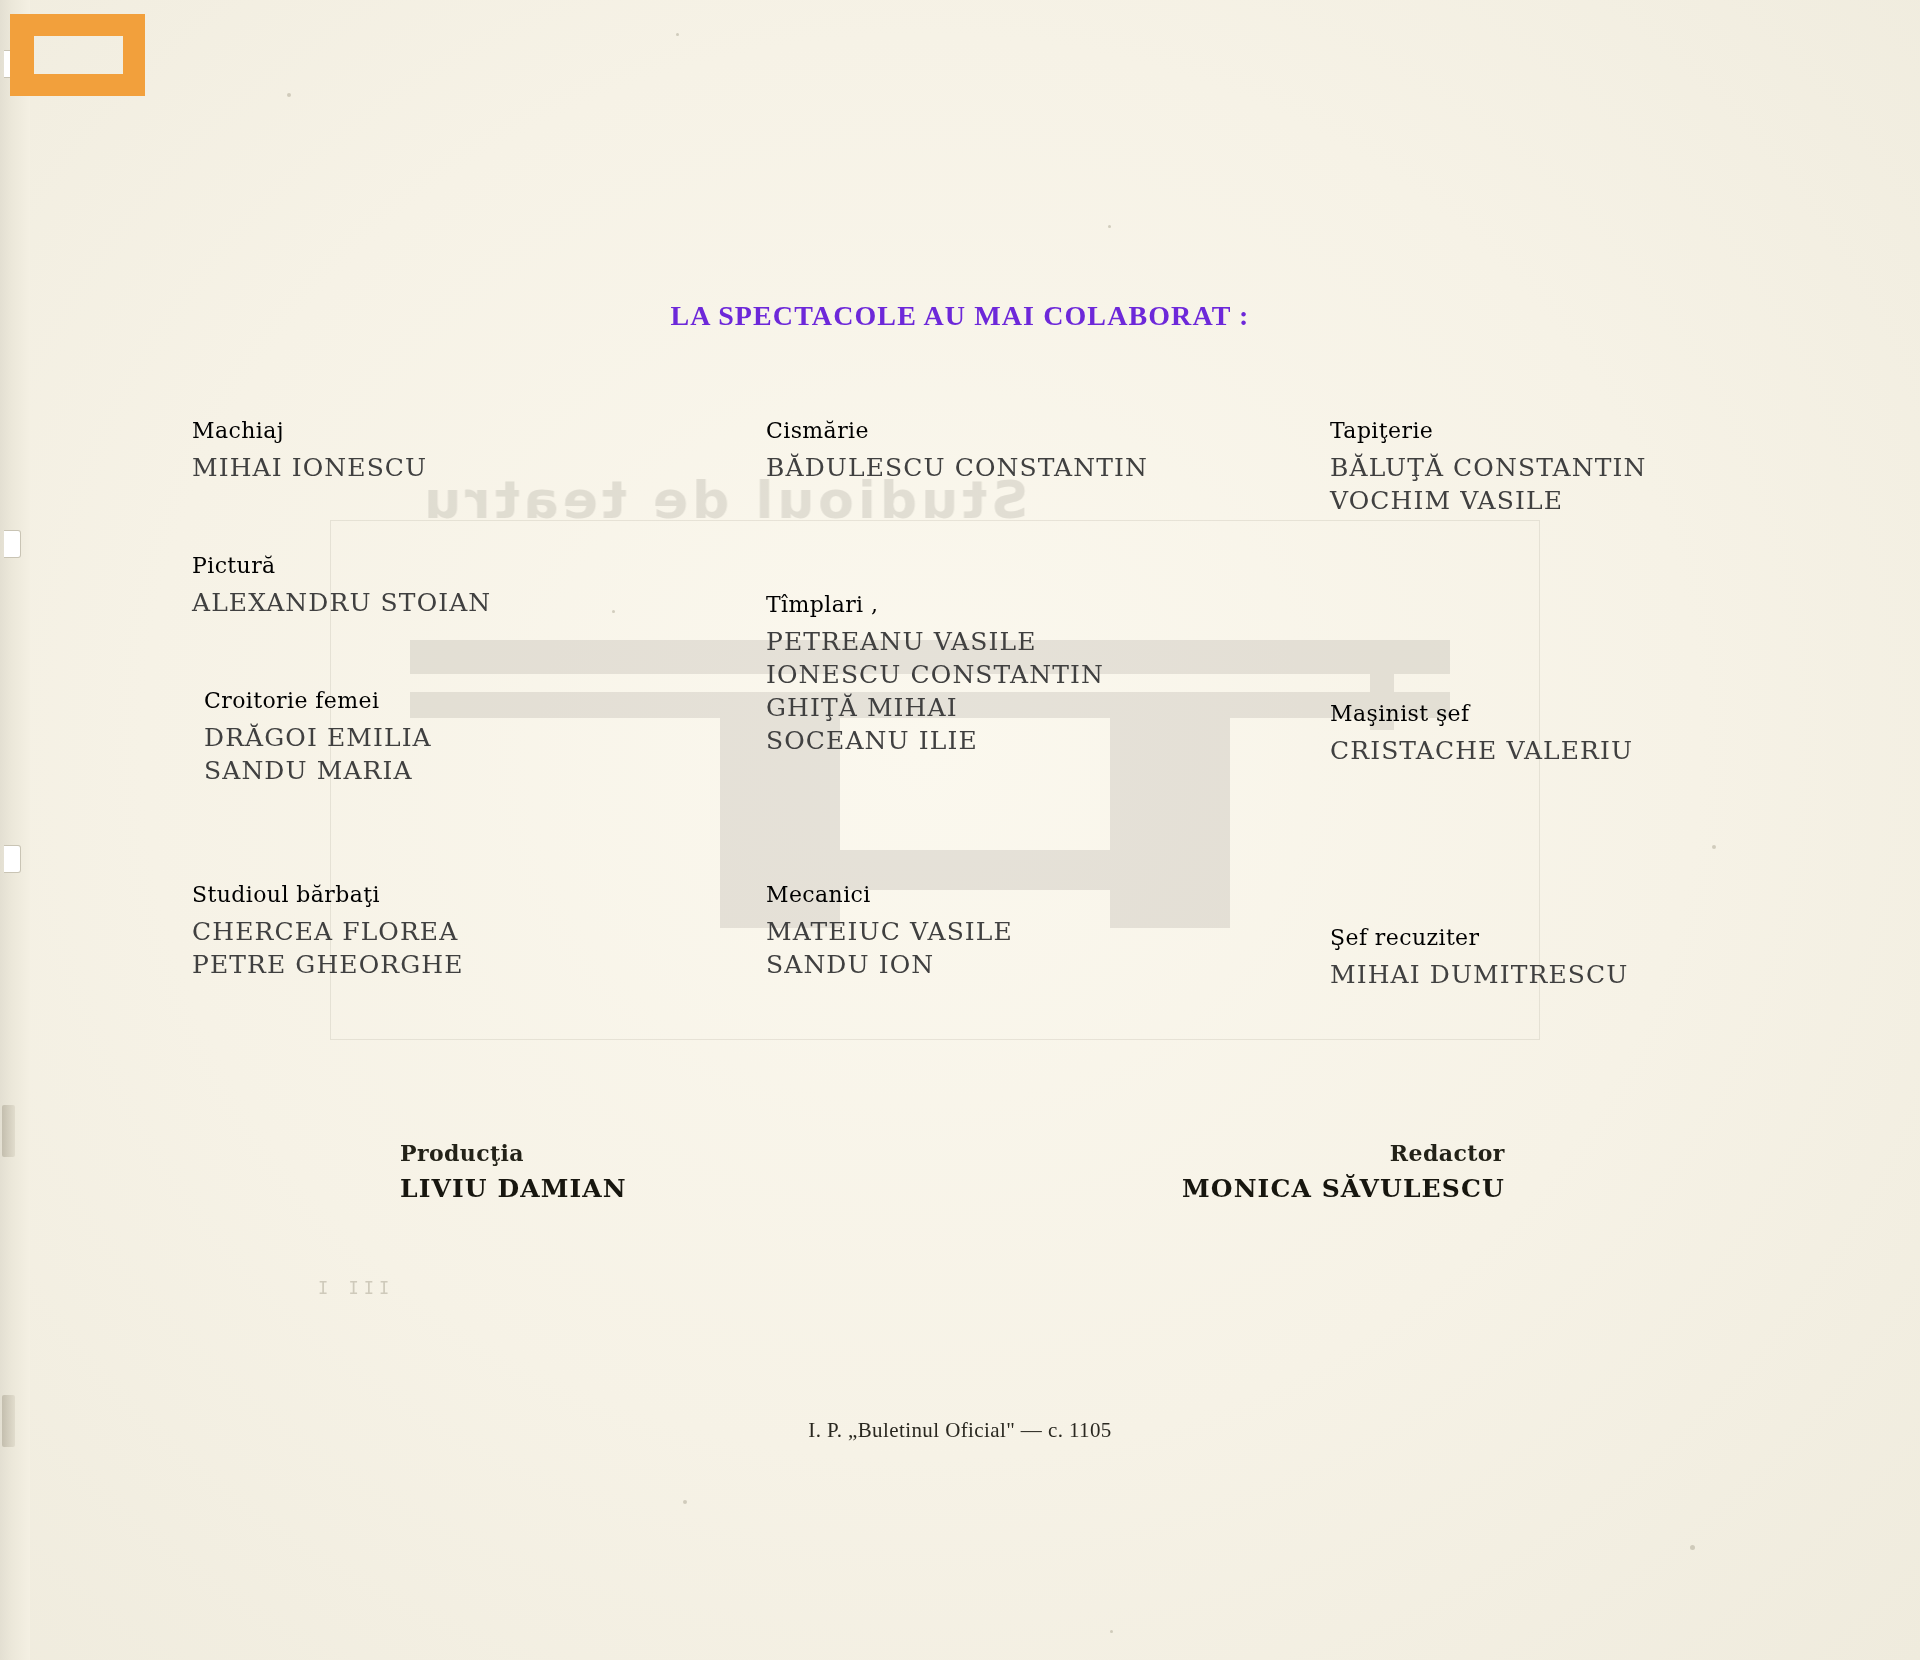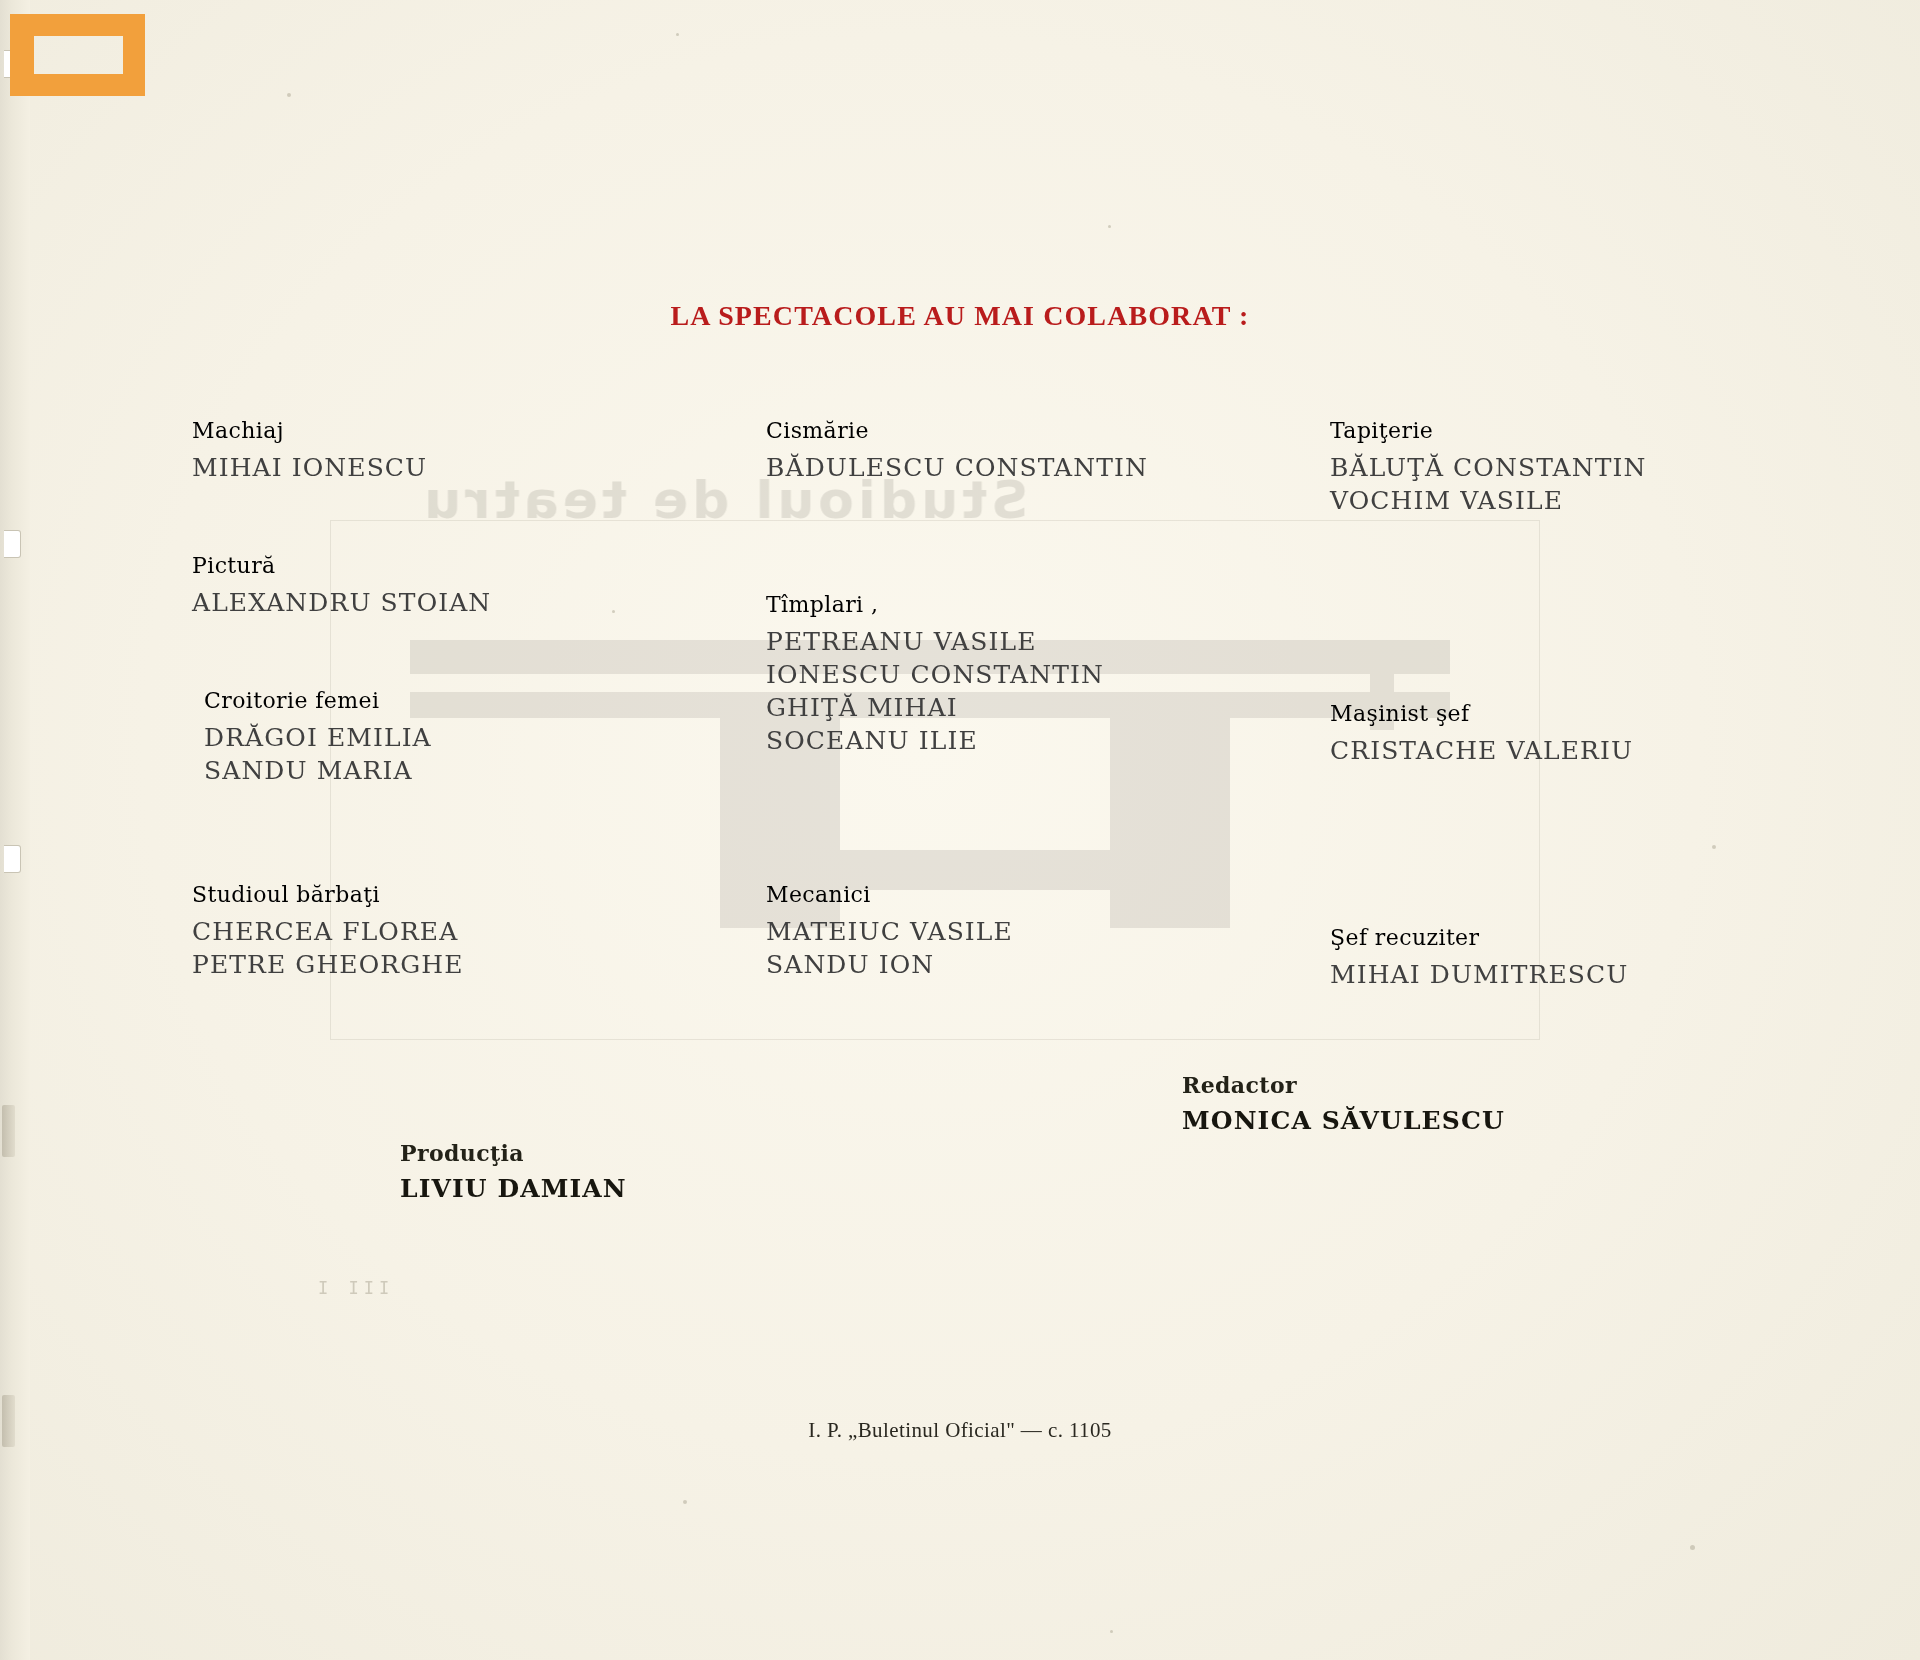--- a/index.html
+++ b/index.html
@@ -116,21 +116,21 @@
   .doc-title {
     position: absolute;
     left: 0;
     top: 300px;
     width: 1920px;
     text-align: center;
     font-family: "Liberation Serif", serif;
     font-weight: bold;
     font-size: 28px;
     letter-spacing: 1.1px;
-    color: #b91c1c;
+    color: #6d28d9;
   }
   .col {
     position: absolute;
     font-family: "DejaVu Serif", serif;
   }
   .grp { position: absolute; }
   .grp .role {
     font-size: 22px;
     letter-spacing: .4px;
     color: #000000;
@@ -272,21 +272,21 @@
       <div class="grp" style="left:1330px; top:925px;">
         <div class="role">Şef recuziter</div>
         <div class="name">MIHAI DUMITRESCU</div>
       </div>
     </div>
 
     <div class="footer-block" style="left:400px; top:1140px;">
       <div class="role">Producţia</div>
       <div class="name">LIVIU DAMIAN</div>
     </div>
-    <div class="footer-block" style="left:1182px; top:1072px;">
+    <div class="footer-block" style="left:1182px; top:1140px;text-align:right;">
       <div class="role">Redactor</div>
       <div class="name">MONICA SĂVULESCU</div>
     </div>
 
     <div class="faint-marks">I III</div>
 
     <div class="imprint">I. P. „Buletinul Oficial" — c. 1105</div>
   </div>
 
   <span class="speck" style="left:287px; top:93px; width:4px; height:4px;"></span>

